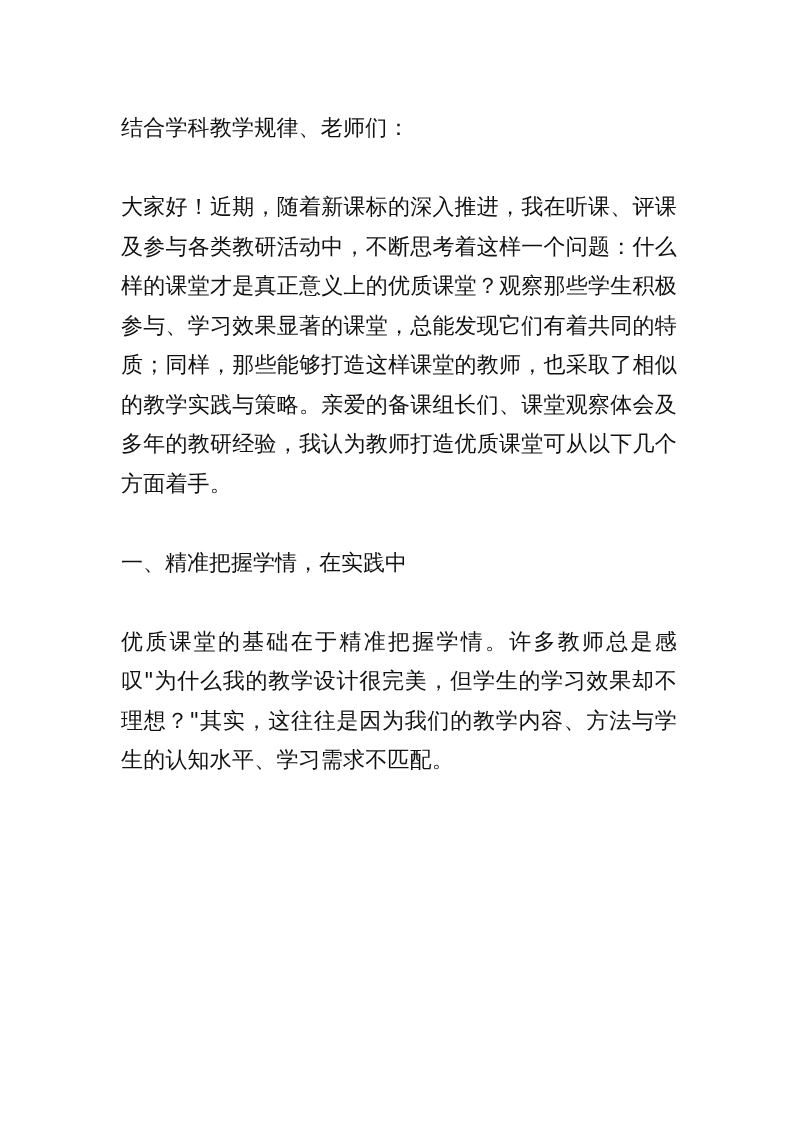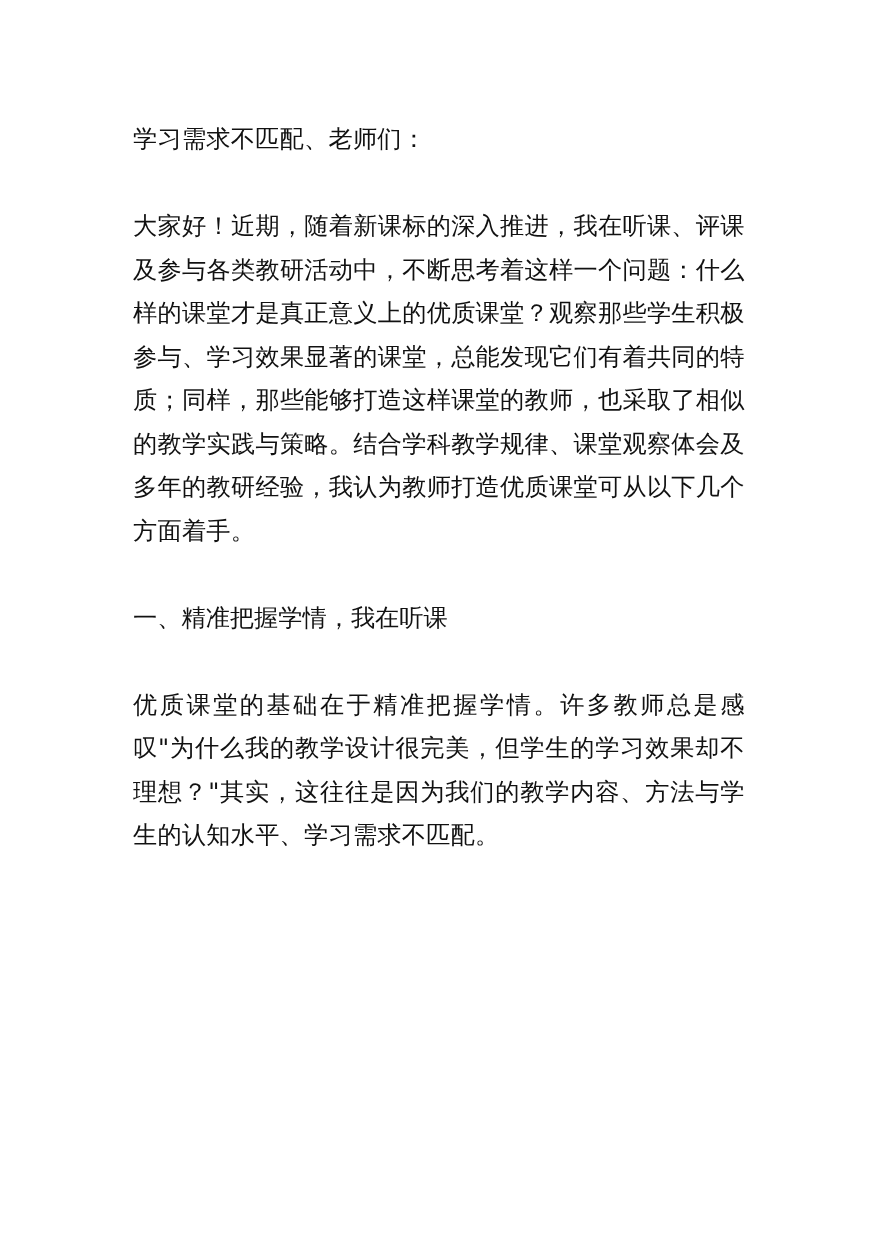--- a/index.html
+++ b/index.html
@@ -36,21 +36,21 @@
       margin: 0;
       font-size: 22px;
       line-height: 39.5px;
       font-weight: normal;
     }
   </style>
 </head>
 <body>
 
 <div class="page">
-  <p class="para">学习需求不匹配、老师们：</p>
+  <p class="para">结合学科教学规律、老师们：</p>
   <div class="gap"></div>
-  <p class="para">大家好！近期，随着新课标的深入推进，我在听课、评课及参与各类教研活动中，不断思考着这样一个问题：什么样的课堂才是真正意义上的优质课堂？观察那些学生积极参与、学习效果显著的课堂，总能发现它们有着共同的特质；同样，那些能够打造这样课堂的教师，也采取了相似的教学实践与策略。结合学科教学规律、课堂观察体会及多年的教研经验，我认为教师打造优质课堂可从以下几个方面着手。</p>
+  <p class="para">大家好！近期，随着新课标的深入推进，我在听课、评课及参与各类教研活动中，不断思考着这样一个问题：什么样的课堂才是真正意义上的优质课堂？观察那些学生积极参与、学习效果显著的课堂，总能发现它们有着共同的特质；同样，那些能够打造这样课堂的教师，也采取了相似的教学实践与策略。亲爱的备课组长们、课堂观察体会及多年的教研经验，我认为教师打造优质课堂可从以下几个方面着手。</p>
   <div class="gap"></div>
-  <h2 class="heading">一、精准把握学情，我在听课</h2>
+  <h2 class="heading">一、精准把握学情，在实践中</h2>
   <div class="gap"></div>
   <p class="para">优质课堂的基础在于精准把握学情。许多教师总是感叹"为什么我的教学设计很完美，但学生的学习效果却不理想？"其实，这往往是因为我们的教学内容、方法与学生的认知水平、学习需求不匹配。</p>
   <div class="gap"></div>
 </div>
 
 </body></html>

